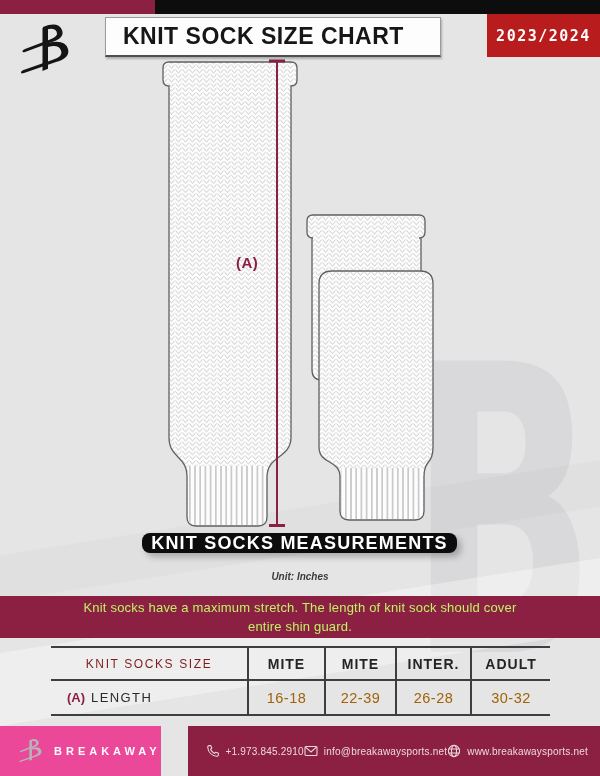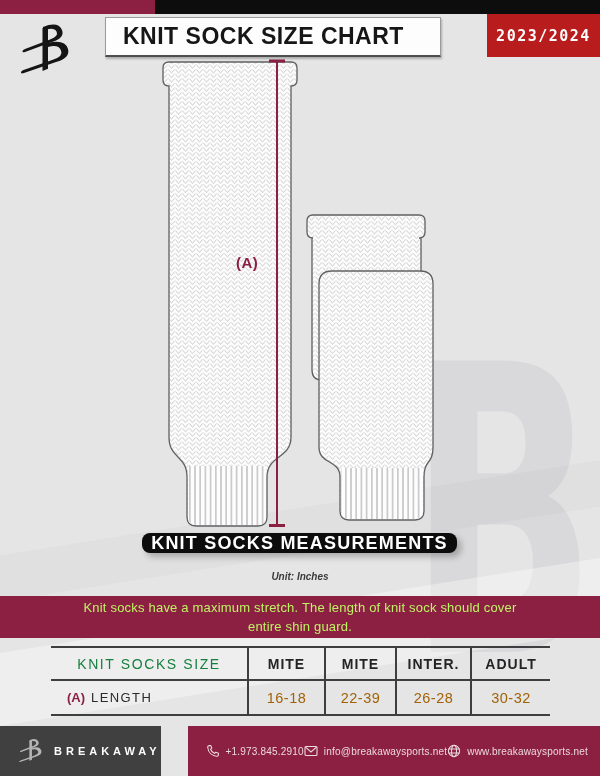--- a/index.html
+++ b/index.html
@@ -70,28 +70,28 @@
     display:grid; grid-template-columns:196px 77px 71px 75px 80px;
     grid-template-rows:33px 33px;
     border-top:2px solid #3e3e40; border-bottom:2px solid #3e3e40;
     box-sizing:content-box;
   }
   .size-table .cell{
     display:flex; align-items:center; justify-content:center; box-sizing:border-box;
   }
   .size-table .hcell{border-bottom:2px solid #3e3e40;}
   .size-table .vline{border-left:2px solid #3e3e40;}
-  .th-size{font-size:14px; color:#15803d; letter-spacing:1.6px;}
+  .th-size{font-size:12px; color:#7f1d1d; letter-spacing:1.6px;}
   .th-col{font-size:14px; font-weight:bold; color:#242426; letter-spacing:1px;}
   .td-label{justify-content:flex-start !important; padding-left:16px; font-size:13px; letter-spacing:1.4px; color:#2b2b2d;}
   .td-label .prefix{color:#8c2043; font-weight:bold; margin-right:6px; letter-spacing:0;}
   .td-val{font-size:14.5px; color:#a16207; letter-spacing:0.5px;}
   
   .footer{position:absolute; left:0; top:726px; width:600px; height:50px; display:flex; z-index:3;}
-  .footer-black{width:165px; height:50px; background:#404040; display:flex; align-items:center; padding-left:16px; box-sizing:border-box;}
+  .footer-black{width:165px; height:50px; background:#ec4899; display:flex; align-items:center; padding-left:16px; box-sizing:border-box;}
   .footer-brand{color:#fdfdfd; font-weight:bold; font-size:11px; letter-spacing:4px; margin-left:8px;}
   .footer-maroon{
     flex:1; background:#8c2043; display:flex; align-items:center;
     justify-content:space-between; padding:0 16px 0 18px; color:#ecd8dd;margin-left:27px;
   }
   .contact{display:flex; align-items:center; gap:6px; font-size:10px; letter-spacing:0.2px; color:#ecd8dd;}
   .contact svg{display:block;}
 </style>
 </head>
 <body>

